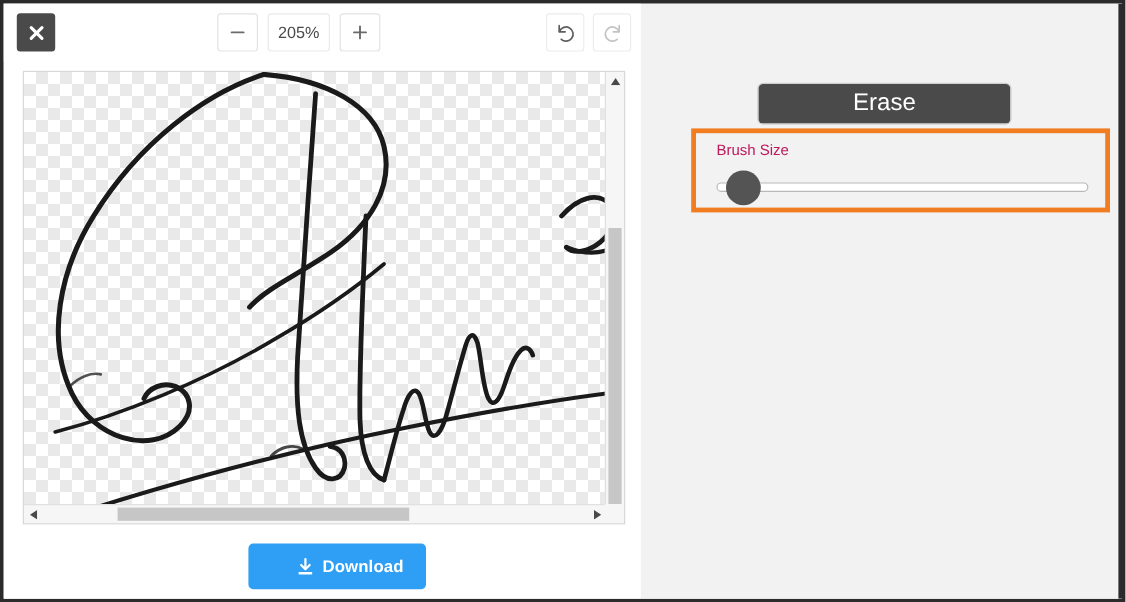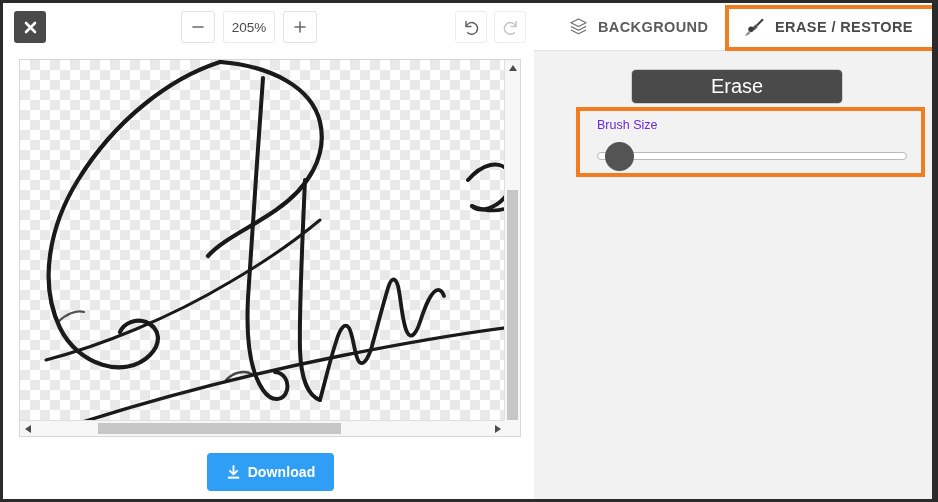--- a/index.html
+++ b/index.html
@@ -203,20 +203,21 @@
     position: absolute;
     left: 204px; top: 450px;
     width: 127px; height: 38px;
     background: #2f9ef5;
     border-radius: 4px;
     display: flex;
     align-items: center;
     justify-content: center;
     gap: 7px;
     cursor: pointer;
+    padding-left: 21px;
   }
   .download-btn .dl-label {
     color: #ffffff;
     font-size: 14px;
     font-weight: bold;
     letter-spacing: .1px;
   }
 
   
   .panel-side {
@@ -300,21 +301,21 @@
     width: 349px;
     height: 70px;
     border: 4px solid #f07d22;
     background: #f2f2f2;
     box-sizing: border-box;
   }
   .brush-label {
     position: absolute;
     left: 17px; top: 7px;
     font-size: 12.5px;
-    color: #6d28d9;
+    color: #be185d;
   }
   .slider-wrap {
     position: absolute;
     left: 17px; top: 30px;
     width: 310px;
     height: 30px;
   }
   .slider-track {
     position: absolute;
     left: 0; top: 11px;
@@ -454,45 +455,20 @@
         <path d="M8 1 V9" stroke="#ffffff" stroke-width="2" stroke-linecap="round"></path>
         <path d="M4.2 6.2 L8 10 L11.8 6.2" fill="none" stroke="#ffffff" stroke-width="2" stroke-linecap="round" stroke-linejoin="round"></path>
         <path d="M2 12.4 H14 V14.6 H2 Z" fill="#ffffff"></path>
       </svg>
       <span class="dl-label">Download</span>
     </div>
   </div>
 
   <div class="panel-side">
 
-    <div class="tabs">
-
-      <div class="tab tab-bg">
-        <svg width="19" height="19" viewBox="0 0 20 20">
-          <g fill="none" stroke="#6d6d6d" stroke-width="1.2" stroke-linejoin="round">
-            <path d="M10 2 L18 6 L10 10 L2 6 Z"></path>
-            <path d="M2 10 L10 14 L18 10"></path>
-            <path d="M2 13.6 L10 17.6 L18 13.6"></path>
-          </g>
-        </svg>
-        <span class="tab-label">BACKGROUND</span>
-      </div>
-
-      <div class="tab tab-er">
-        <svg width="21" height="21" viewBox="0 0 22 22">
-          <path d="M19.2 2.6 L12.4 9.4 L13.9 10.9 L20.7 4.1 Z" fill="#3f3f3f"></path>
-          <path d="M12.0 9.0 L8.6 12.4 L11.0 14.8 L14.4 11.4 Z" fill="#565656"></path>
-          <circle cx="7.4" cy="14.0" r="2.9" fill="#3c3c3c"></circle>
-          <path d="M5.2 16.4 C3.4 17.6 2.6 19.2 2.2 20.2 C3.4 19.9 5.0 19.2 6.2 17.5" fill="none" stroke="#8d8d8d" stroke-width="1.2" stroke-linecap="round"></path>
-        </svg>
-        <span class="tab-label">ERASE / RESTORE</span>
-      </div>
-
-      <div class="tab-highlight"></div>
-    </div>
 
     <div class="seg">
       <div class="seg-btn active">Erase</div>
     </div>
 
     <div class="brush-card">
       <div class="brush-label">Brush Size</div>
       <div class="slider-wrap">
         <div class="slider-track"></div>
         <div class="slider-thumb"></div>

